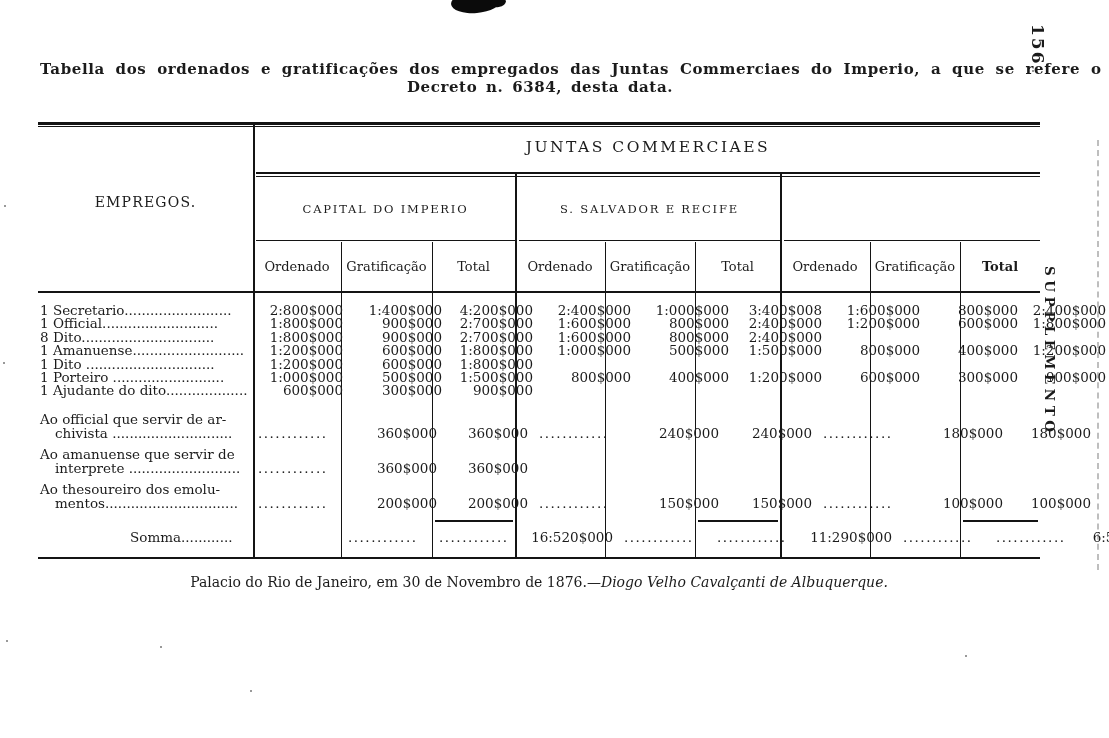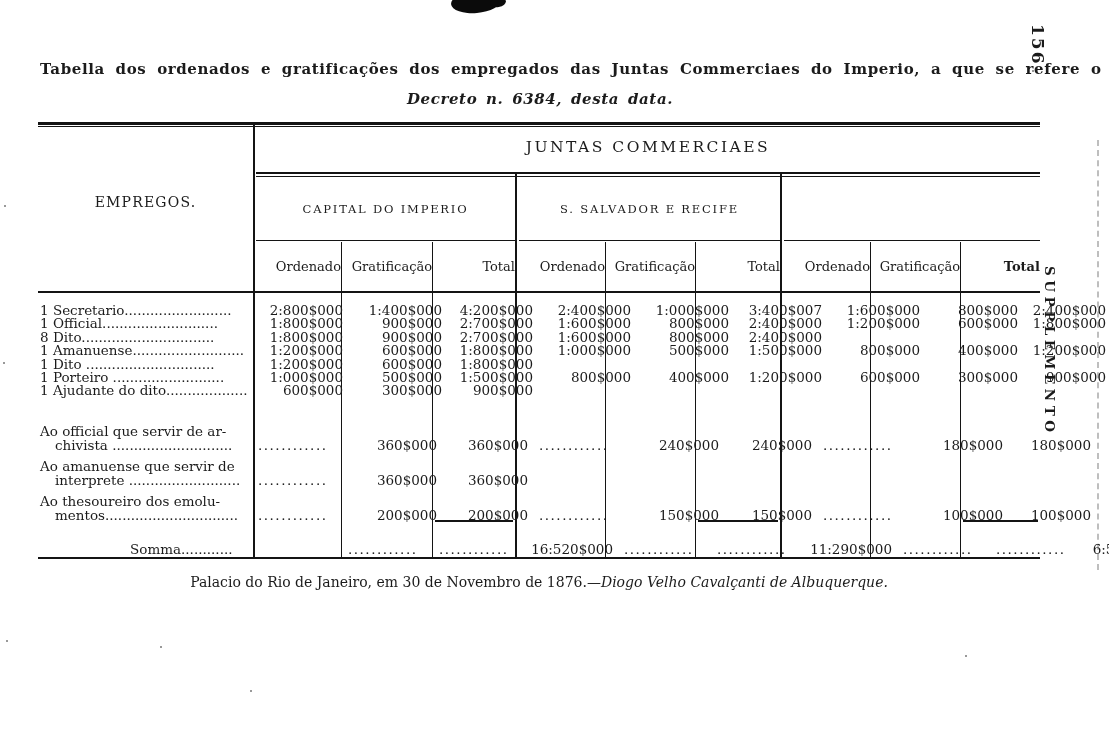--- a/index.html
+++ b/index.html
@@ -17,36 +17,36 @@
     border-left:2px dashed rgba(110,110,110,.45);}
   
   .page-num{position:absolute; left:1028px; top:24px; writing-mode:vertical-rl;
     font-size:17px; font-weight:bold; letter-spacing:2px;}
   .supplemento{position:absolute; left:1042px; top:266px; writing-mode:vertical-rl;
     font-size:13.5px; font-weight:bold; letter-spacing:4.5px;}
   
   .title{position:absolute; left:40px; width:1000px; text-align:center;
     font-weight:bold; font-size:15px; letter-spacing:.6px; word-spacing:5px; white-space:nowrap;}
   .title.t1{top:60px;}
-  .title.t2{top:90px; word-spacing:3px;font-style:italic;}
+  .title.t2{top:78px; word-spacing:3px;}
   
   .tbl{position:absolute; left:38px; top:122px; width:1002px; height:437px;}
   .hl{position:absolute; background:#141414;}
   .vl{position:absolute; background:#141414;}
   
   .hdr{position:absolute; text-align:center; white-space:nowrap;}
   .h-empregos{left:0; top:72px; width:215px; font-size:14px; letter-spacing:1.2px;}
   .h-juntas{left:218px; top:16px; width:784px; font-size:15.5px; letter-spacing:2.5px;}
   .h-grp{font-size:11.5px; letter-spacing:1.8px;}
   .h-cap{left:218px; top:80px; width:259px;}
   .h-sal{left:481px; top:80px; width:261px;}
   .h-fort{left:744px; top:70px; width:258px; font-size:10.5px; font-weight:bold;
     letter-spacing:1px; line-height:14.5px;}
   .subhdr{position:absolute; left:215px; top:132px; display:flex; height:24px; align-items:center;}
-  .sh{text-align:right; font-size:13px; overflow:hidden; white-space:nowrap;}
+  .sh{text-align:center; font-size:13px; overflow:hidden; white-space:nowrap;}
   .sh.b{font-weight:bold;}
   
   .rows{position:absolute; left:0; top:182px; width:1002px; font-size:13.5px;}
   .row{display:flex; align-items:flex-end; height:13.4px; line-height:13.4px; white-space:nowrap;}
   .row.two{height:auto; line-height:14.5px;}
   .c{flex:0 0 auto; overflow:hidden;}
   .lbl{padding-left:2px; text-align:left;}
   .lbl .l2{padding-left:15px;}
   .lbl-somma{padding-left:92px;}
   .cell-num{text-align:right; padding-right:8px;}
@@ -124,21 +124,21 @@
     <div class="rows" id="rows">
         <div class="row">
           <div class="c lbl" style="width: 215px;">
             <div class="l1">1 Secretario.........................</div>
           </div>
           <div class="c cell-num" style="width: 88px;">2:800$000</div>
           <div class="c cell-num" style="width: 91px;">1:400$000</div>
           <div class="c cell-num" style="width: 83px; margin-top: 20px;">4:200$000</div>
           <div class="c cell-num" style="width: 90px;">2:400$000</div>
           <div class="c cell-num" style="width: 90px;">1:000$000</div>
-          <div class="c cell-num" style="width: 85px;">3:400$007</div>
+          <div class="c cell-num" style="width: 85px;">3:400$008</div>
           <div class="c cell-num" style="width: 90px;">1:600$000</div>
           <div class="c cell-num" style="width: 90px;">800$000</div>
           <div class="c cell-num last" style="width: 80px;">2:400$000</div>
         </div>
         <div class="row">
           <div class="c lbl" style="width: 215px;">
             <div class="l1">1 Official...........................</div>
           </div>
           <div class="c cell-num" style="width: 88px;">1:800$000</div>
           <div class="c cell-num" style="width: 91px;">900$000</div>
@@ -213,21 +213,21 @@
           <div class="c cell-num" style="width: 88px;">600$000</div>
           <div class="c cell-num" style="width: 91px;">300$000</div>
           <div class="c cell-num" style="width: 83px;">900$000</div>
           <div class="c cell-num" style="width: 90px;"></div>
           <div class="c cell-num" style="width: 90px;"></div>
           <div class="c cell-num" style="width: 85px;"></div>
           <div class="c cell-num" style="width: 90px;"></div>
           <div class="c cell-num" style="width: 90px;"></div>
           <div class="c cell-num last" style="width: 80px;"></div>
         </div>
-        <div class="row two" style="margin-top: 26px;">
+        <div class="row two" style="margin-top: 14px;">
           <div class="c lbl" style="width: 215px;">
             <div class="l1">Ao official que servir  de ar-</div>
             <div class="l2">chivista ............................</div>
           </div>
           <div class="c cell-dots" style="width: 88px;">............</div>
           <div class="c cell-num" style="width: 91px;">360$000</div>
           <div class="c cell-num" style="width: 83px;">360$000</div>
           <div class="c cell-dots" style="width: 90px;">............</div>
           <div class="c cell-num" style="width: 90px;">240$000</div>
           <div class="c cell-num" style="width: 85px;">240$000</div>

